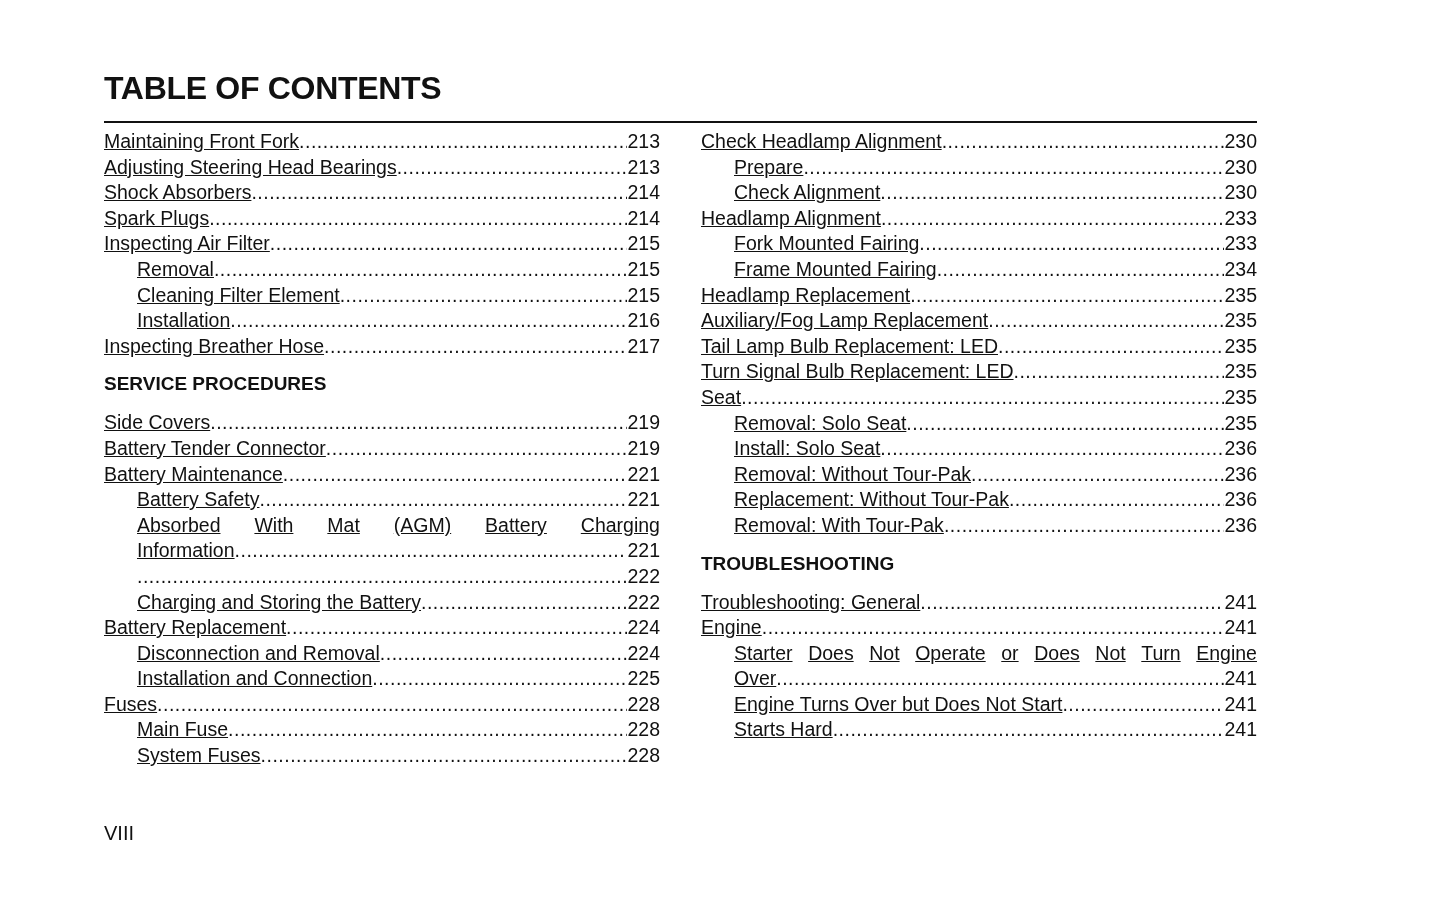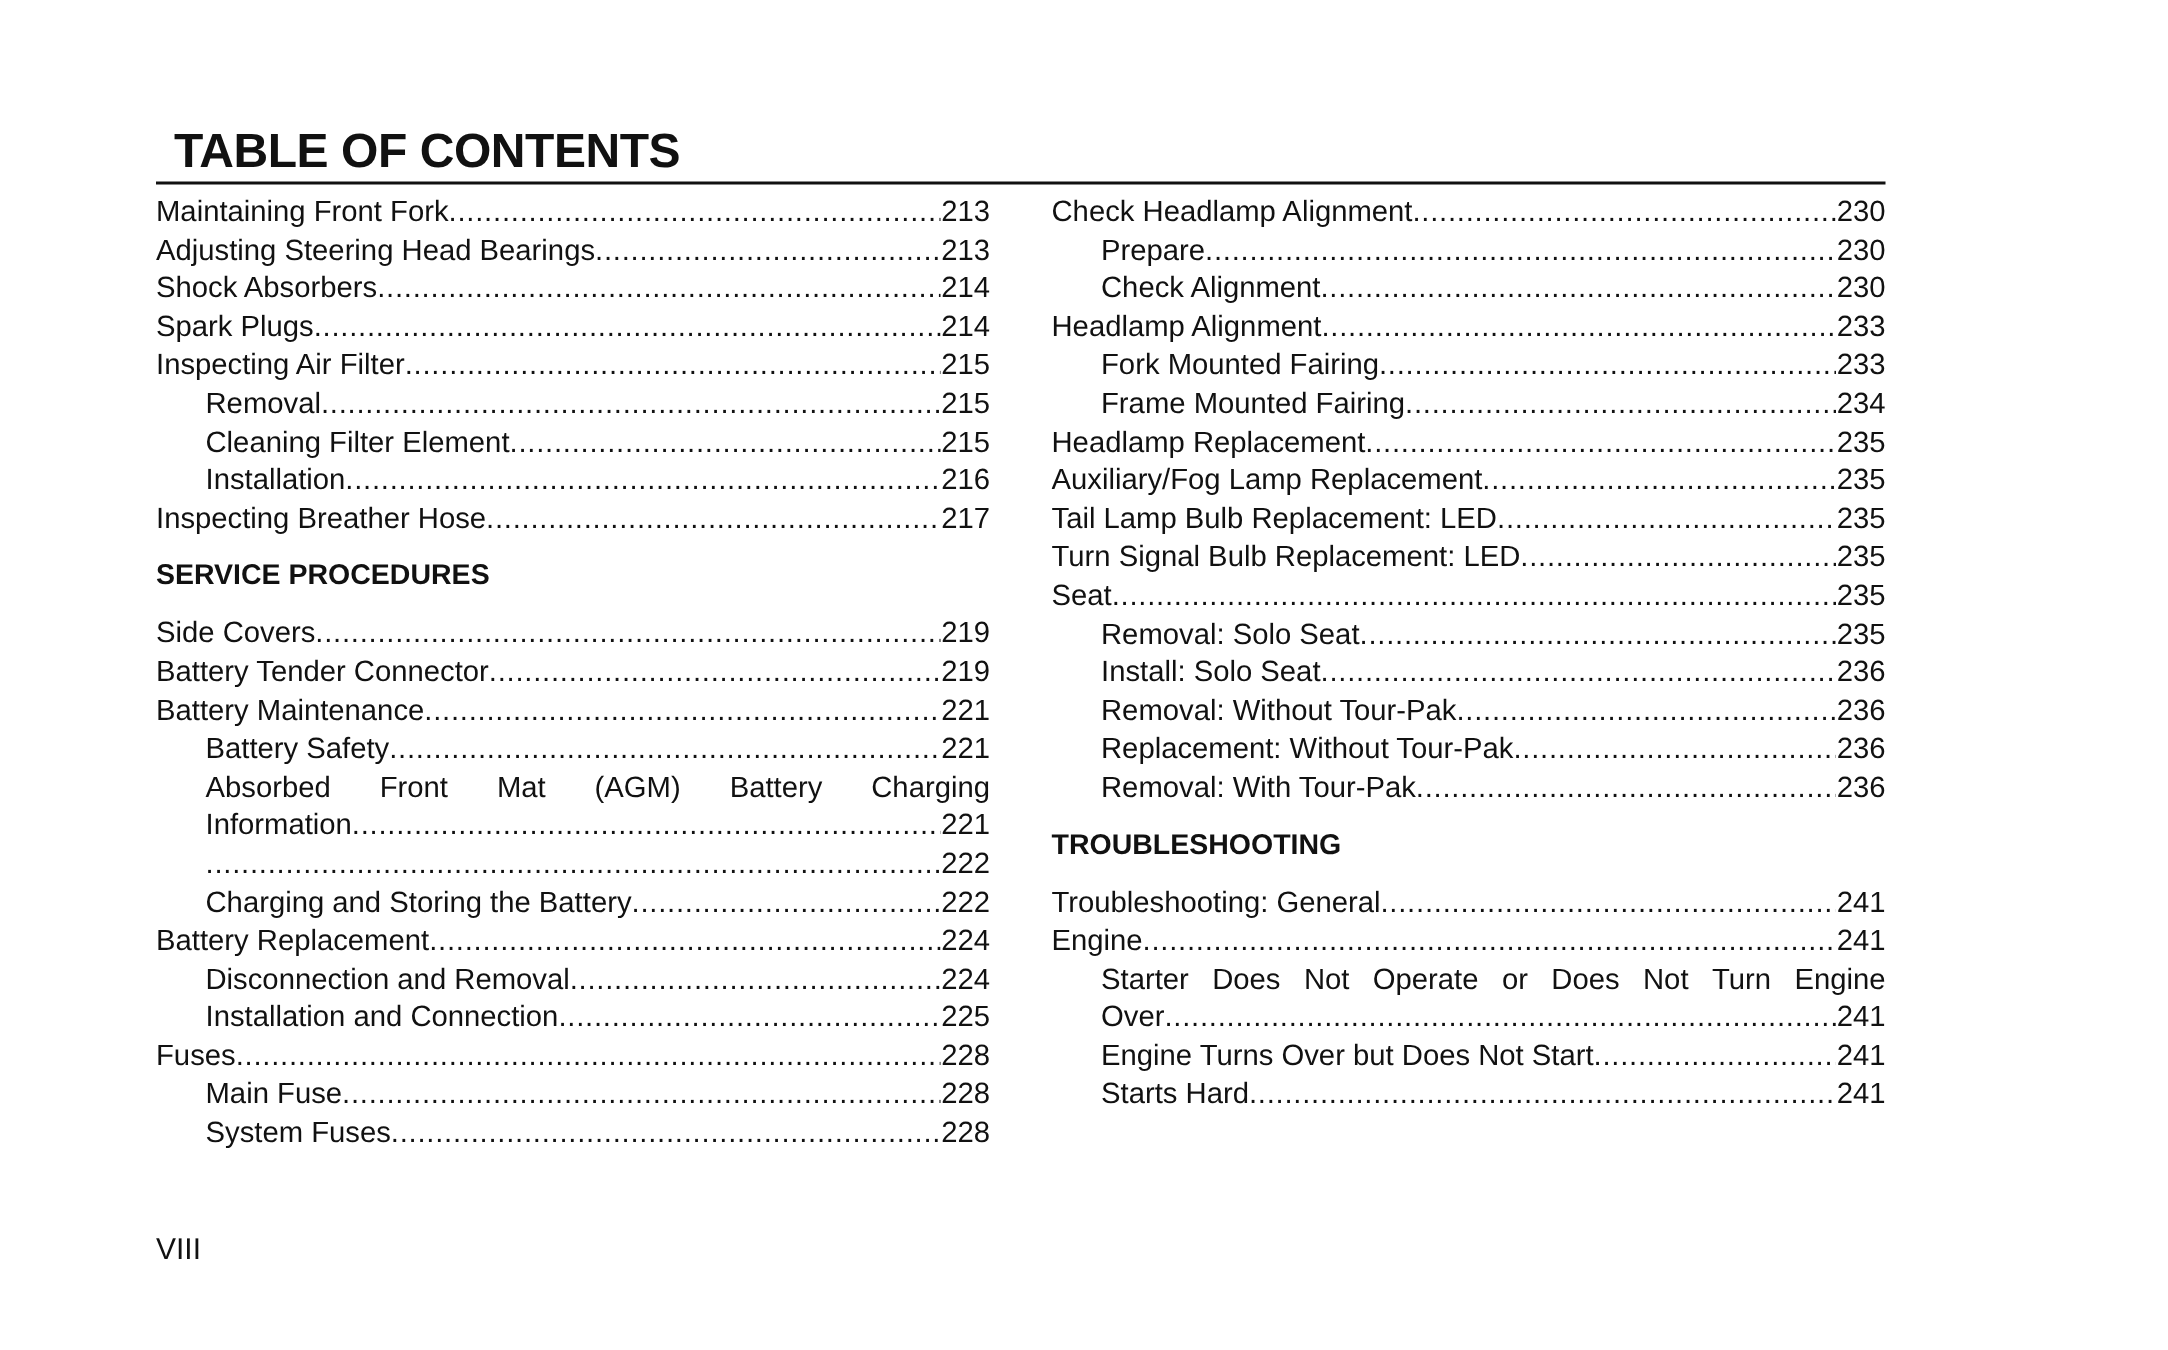--- a/index.html
+++ b/index.html
@@ -3,35 +3,35 @@
   <meta charset="utf-8">
   <style>
     html, body { margin: 0; padding: 0; background: #ffffff; }
     body {
       width: 1445px; height: 900px; position: relative; overflow: hidden;
       font-family: "Liberation Sans", sans-serif; color: #111111;
     }
     .title {
       position: absolute; left: 104px; top: 68px;
       font-size: 32px; font-weight: bold; letter-spacing: -0.3px;
-      margin: 12px; line-height: 40px;
+      margin: 0; line-height: 40px;
     }
     .rule {
       position: absolute; left: 104px; top: 121px; width: 1153px; height: 2px;
       background: #111111;
     }
     .col { position: absolute; top: 129px; width: 556px; }
     .col.left { left: 104px; }
     .col.right { left: 701px; }
     .entry {
       display: flex; align-items: baseline; height: 25.6px; line-height: 25.6px;
       font-size: 19.5px; white-space: nowrap; overflow: hidden;
     }
     .entry.sub { padding-left: 33px; }
-    .entry .label { flex: 0 0 auto; }
+    .entry .label { flex: 0 0 auto; text-decoration: underline; }
     .entry .dots {
       flex: 1 1 auto; overflow: hidden; white-space: nowrap; letter-spacing: 0.5px;
     }
     .entry .dots::before {
       content: "........................................................................................................................................................................................................";
     }
     .entry .page { flex: 0 0 auto; }
     .entry.wrap-first .label {
       flex: 1 1 auto; display: flex; justify-content: space-between; width: 100%;
     }
@@ -116,21 +116,21 @@
       <span class="page">221</span>
     </div>
   <div class="entry sub">
       <span class="label">Battery Safety</span>
       <span class="dots"></span>
       <span class="page">221</span>
     </div>
   <div class="entry sub wrap-first">
       <span class="label">
       <span>Absorbed</span>
-      <span>Front</span>
+      <span>With</span>
       <span>Mat</span>
       <span>(AGM)</span>
       <span>Battery</span>
       <span>Charging</span>
   </span>
     </div>
   <div class="entry sub">
       <span class="label">Information</span>
       <span class="dots"></span>
       <span class="page">221</span>

